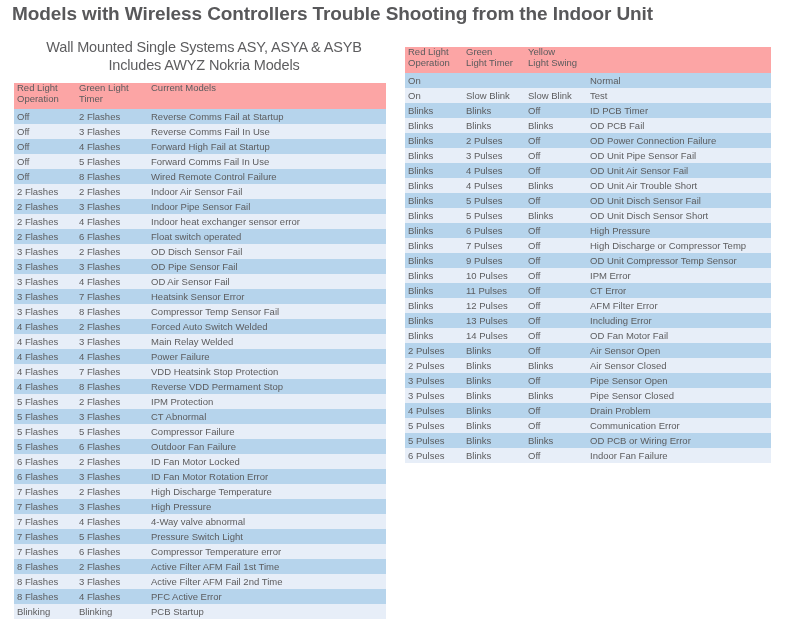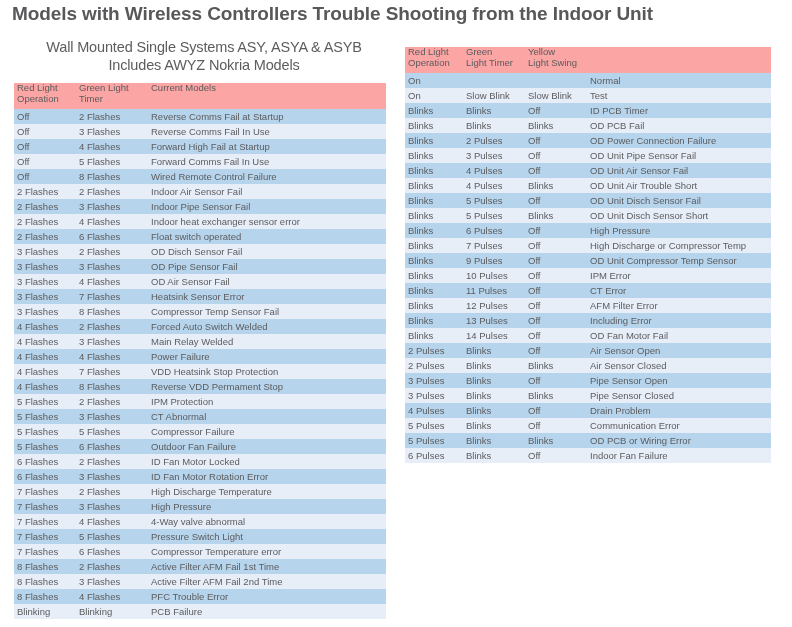--- a/index.html
+++ b/index.html
@@ -268,26 +268,26 @@
           <td>Active Filter AFM Fail 1st Time</td>
         </tr>
         <tr class="even">
           <td>8 Flashes</td>
           <td>3 Flashes</td>
           <td>Active Filter AFM Fail 2nd Time</td>
         </tr>
         <tr class="odd">
           <td>8 Flashes</td>
           <td>4 Flashes</td>
-          <td>PFC Trouble Error</td>
+          <td>PFC Active Error</td>
         </tr>
         <tr class="even">
           <td>Blinking</td>
           <td>Blinking</td>
-          <td>PCB Failure</td>
+          <td>PCB Startup</td>
         </tr>
       </tbody>
   </table>
 </div>
 
 <div class="table-block" id="right-block">
   <div class="section-subtitle">
   </div>
   <table class="tbl" id="right-table">
     <colgroup>

